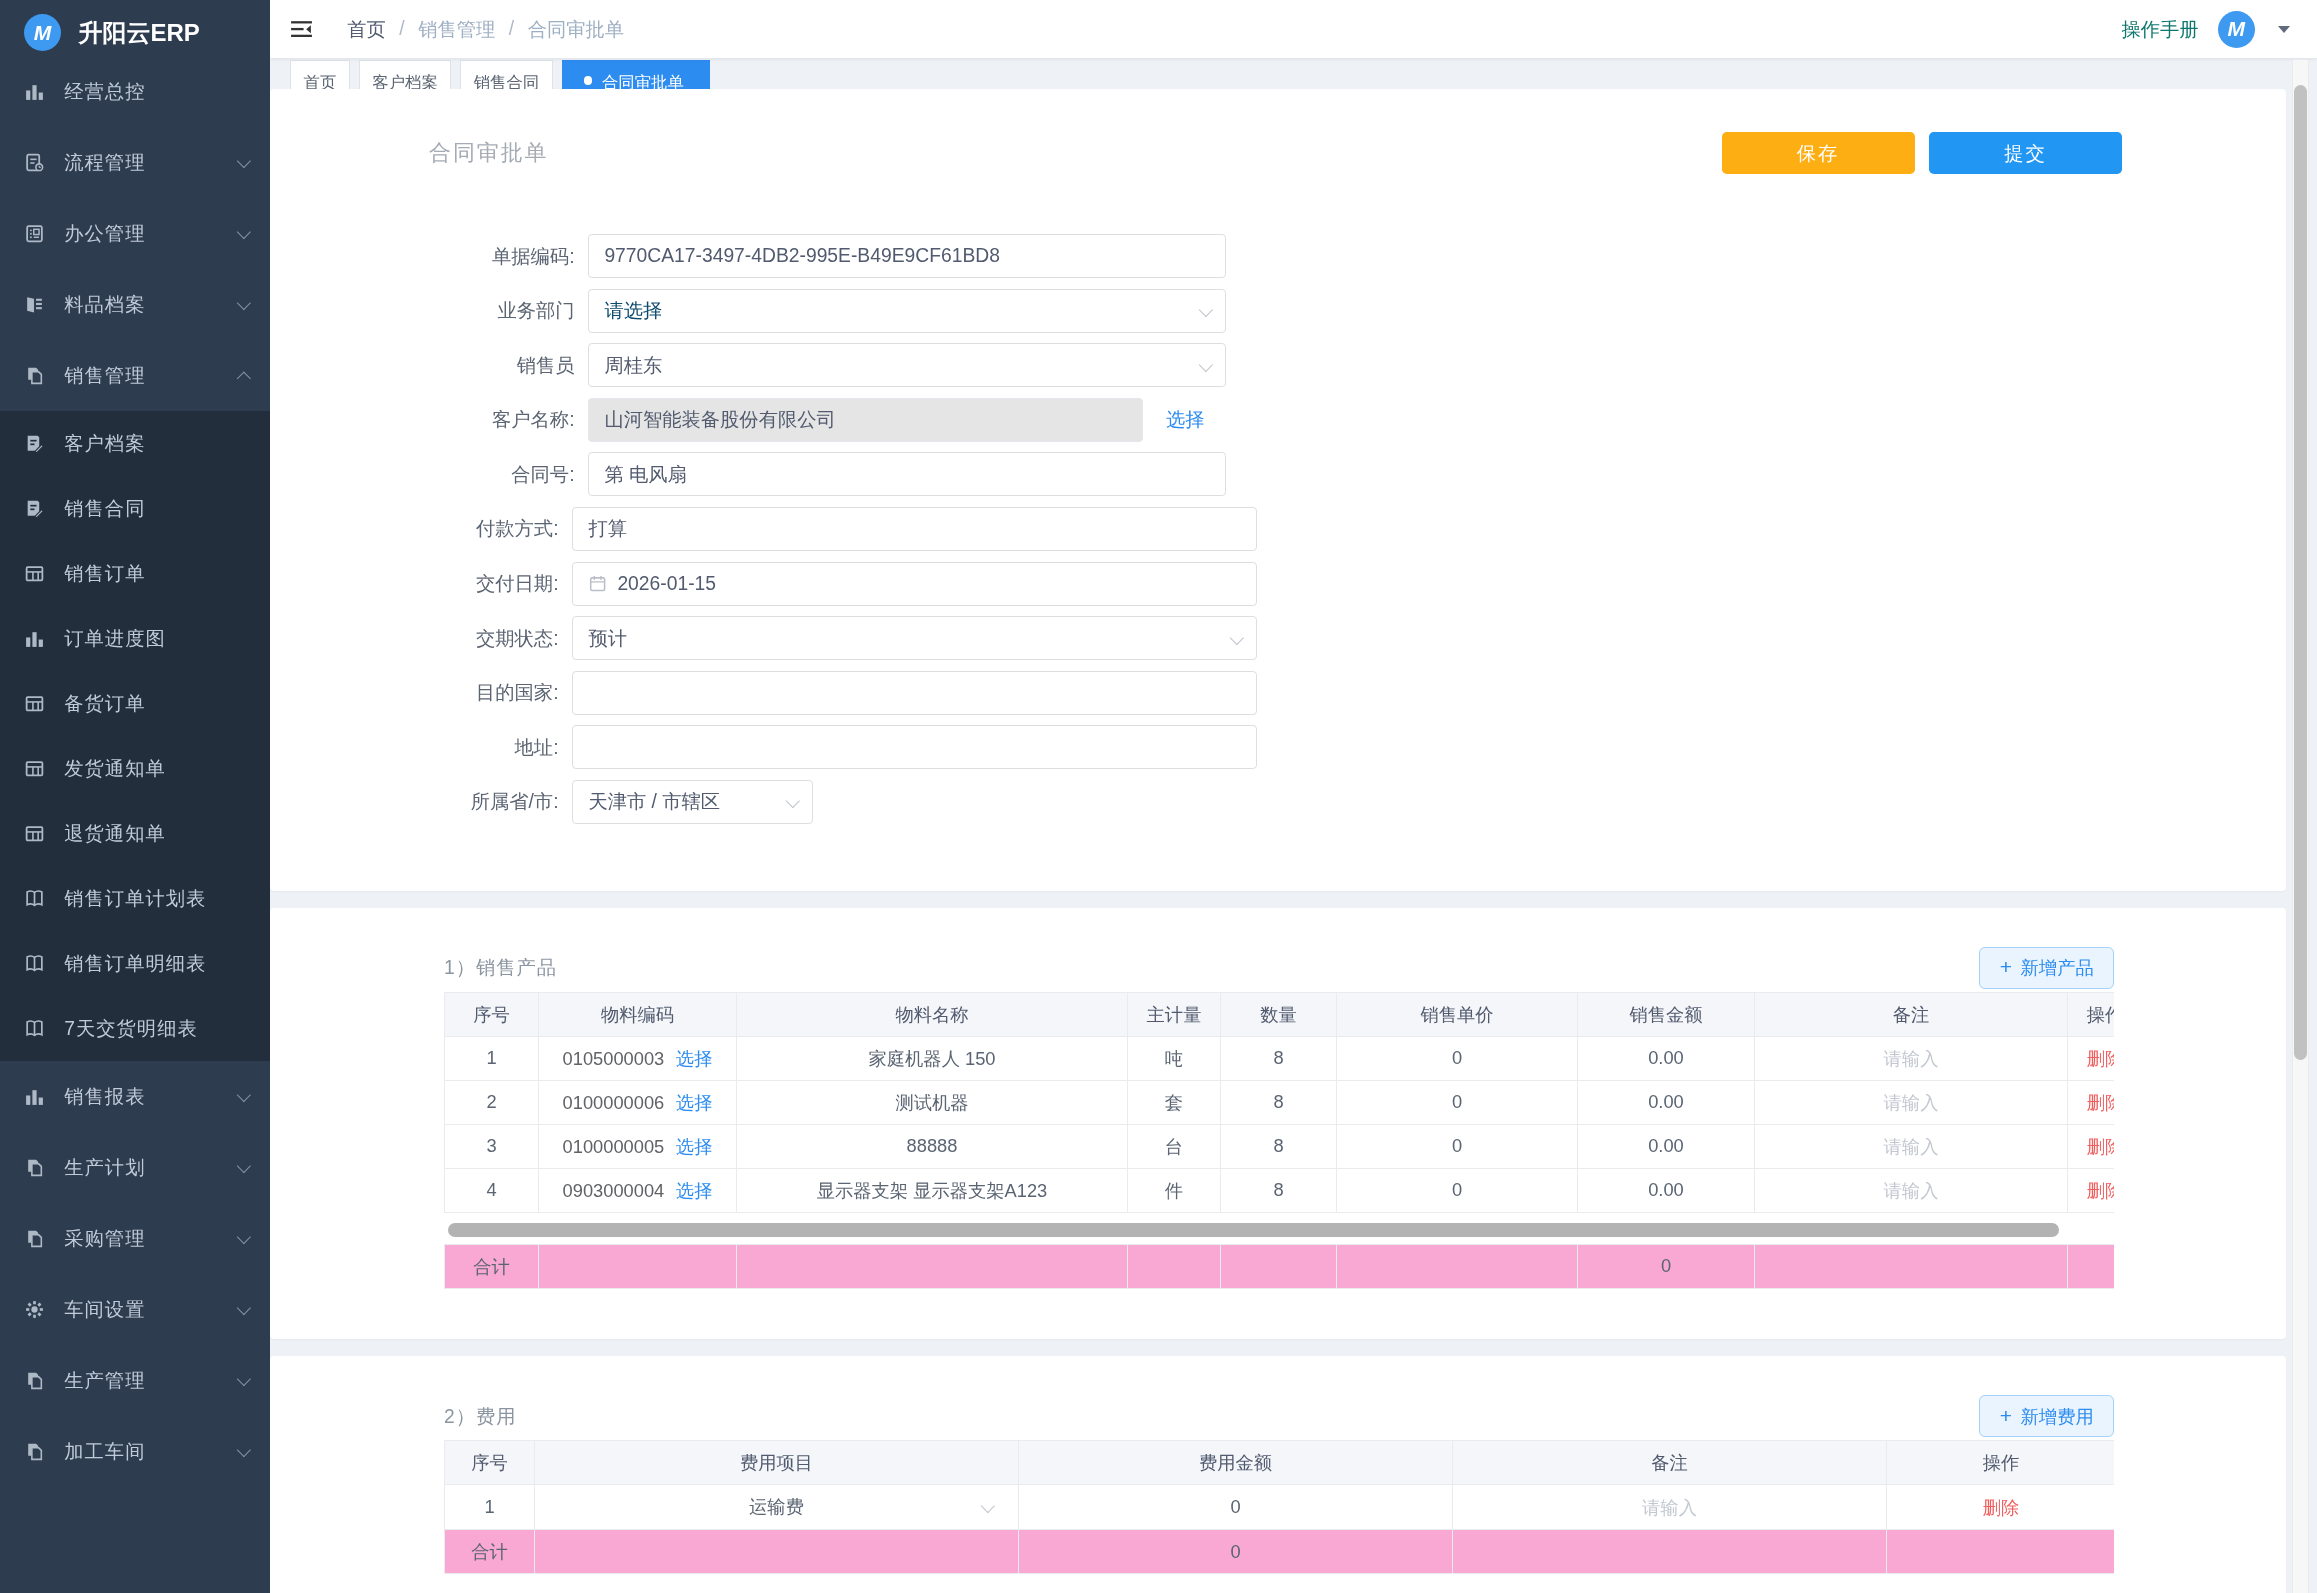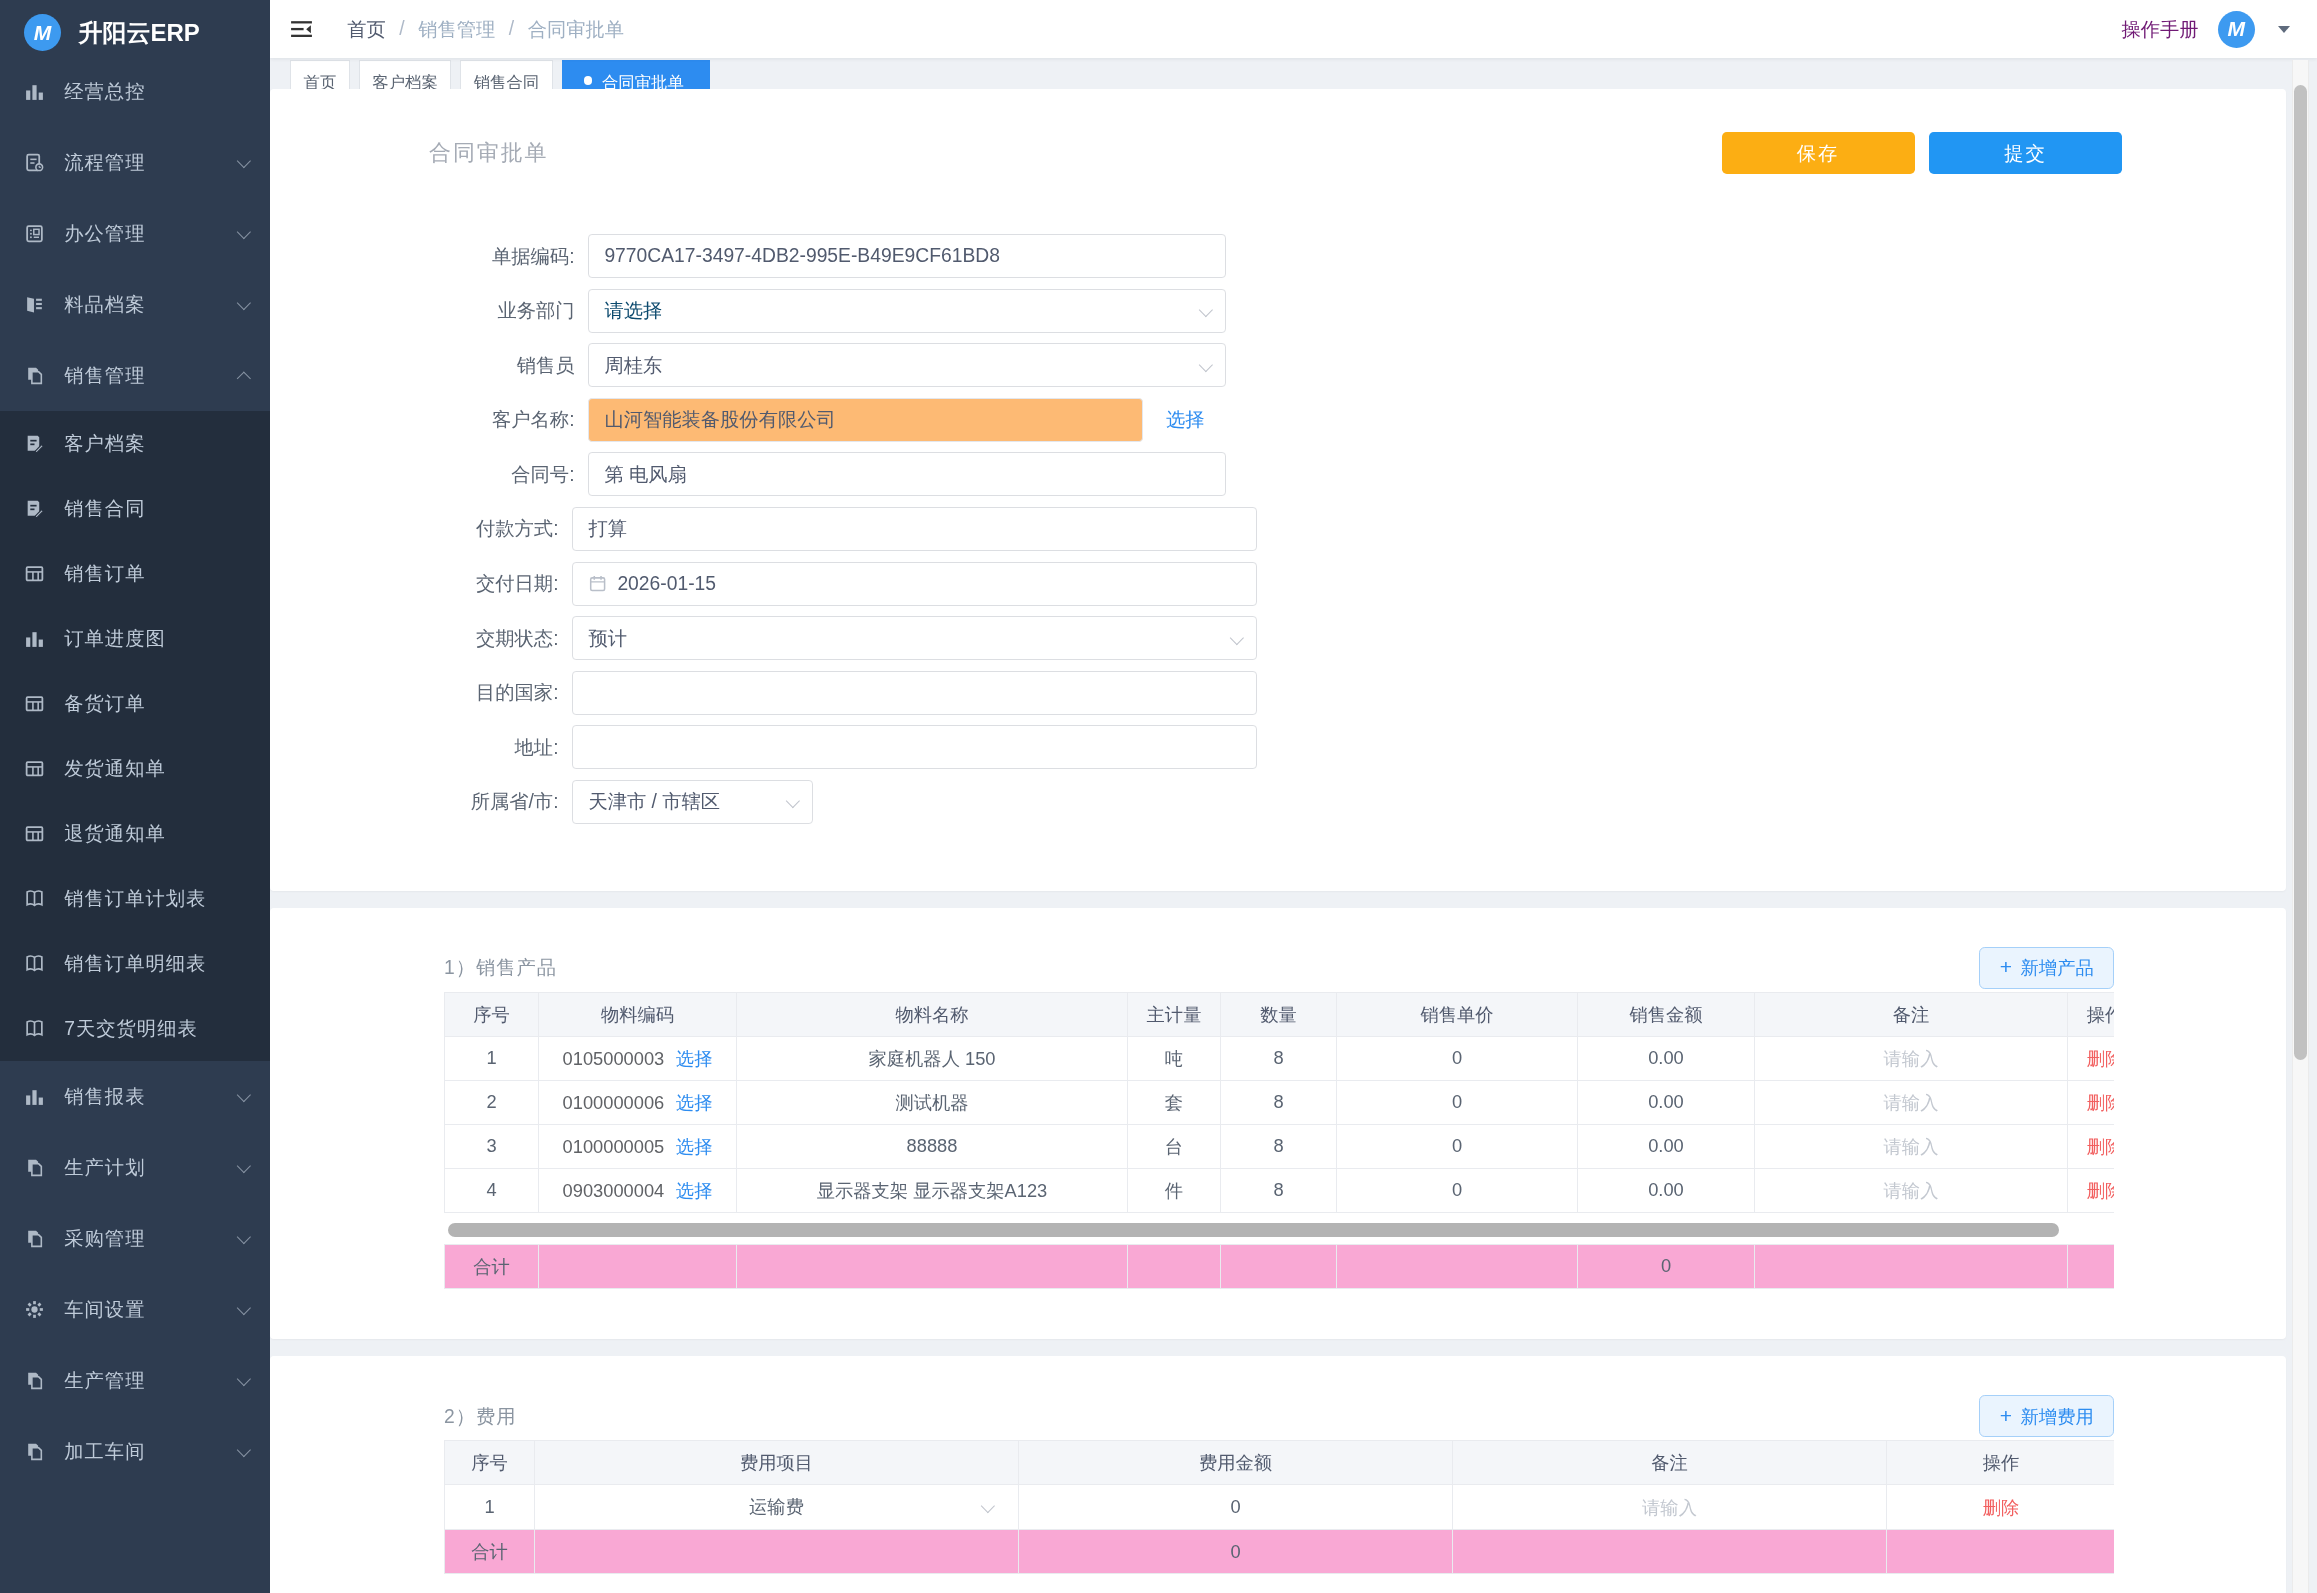--- a/index.html
+++ b/index.html
@@ -29,21 +29,21 @@
   
   .header { position:absolute; left:270px; top:0; right:0; height:58px; background:#fff;
     display:flex; align-items:center; padding:0 27px 0 19.3px; z-index:4;
     box-shadow:0 1px 3.9px rgba(0,21,41,.08); }
   .fold { width:25px; height:25px; color:#333; cursor:pointer; }
   .breadcrumb { display:flex; align-items:center; gap:13.5px; margin-left:33px; font-size:19.3px; }
   .crumb-home { color:#515a6e; cursor:pointer; }
   .crumb-sep { color:#aeb9c8; }
   .crumb { color:#9fb0c3; }
   .header-right { margin-left:auto; display:flex; align-items:center; gap:19.3px; }
-  .manual { font-size:19.3px; color:#701a75; cursor:pointer; }
+  .manual { font-size:19.3px; color:#0f766e; cursor:pointer; }
   .avatar { width:37px; height:37px; border-radius:50%; background:#3d9af0; color:#fff;
     display:flex; align-items:center; justify-content:center;
     font-weight:bold; font-style:italic; font-size:21px; cursor:pointer; }
   .caret { width:0; height:0; border-left:6.8px solid transparent; border-right:6.8px solid transparent;
     border-top:7.7px solid #5f6b7d; margin-left:3.9px; cursor:pointer; }
 
   
   .tabstrip { position:absolute; left:290px; top:60px; height:29px; overflow:hidden;
     display:flex; gap:8.7px; z-index:1; }
   .tab { height:42px; background:#fff; border:1px solid #dfe3e8; color:#5a6472;
@@ -73,21 +73,21 @@
   .fcol.right { width:828px; }
   .frow { display:flex; align-items:center; height:44px; margin-bottom:10.6px; }
   .flabel { width:159px; text-align:right; padding-right:13.5px; font-size:19.3px;
     color:#5a6472; flex:none; white-space:nowrap; }
   .fcol.right .flabel { width:143px; }
   .fctl { position:relative; flex:1; height:44px; }
   .inputbox { width:100%; height:44px; border:1px solid #dcdee2; border-radius:3.9px;
     background:#fff; font-size:19.3px; color:#515a6e; display:flex; align-items:center;
     padding:0 39px 0 15.4px; cursor:text; overflow:hidden; white-space:nowrap; }
   .inputbox.noicon { padding-right:15.4px; }
-  .inputbox.disabled { background:#fdba74; border-color:#e4e7ed; }
+  .inputbox.disabled { background:#e5e5e5; border-color:#e4e7ed; }
   .inputbox .ph { color:#0c4a6e;font-family:Liberation Serif, serif; }
   .sel-chev { position:absolute; right:15.4px; top:16.4px; width:9.7px; height:9.7px;
     border-right:1.6px solid #c0c4cc; border-bottom:1.6px solid #c0c4cc; transform:rotate(45deg); }
   .cal-ic { width:19.3px; height:19.3px; color:#b9bfc9; margin-right:9.7px; flex:none; }
   .cust-wrap { display:flex; align-items:center; flex:1; }
   .cust-wrap .fctl { flex:none; width:555px; }
   .link { color:#2d8cf0; font-size:19.3px; margin-left:23px; cursor:pointer; white-space:nowrap; }
   .short-sel { width:241px; flex:none; }
 
   

